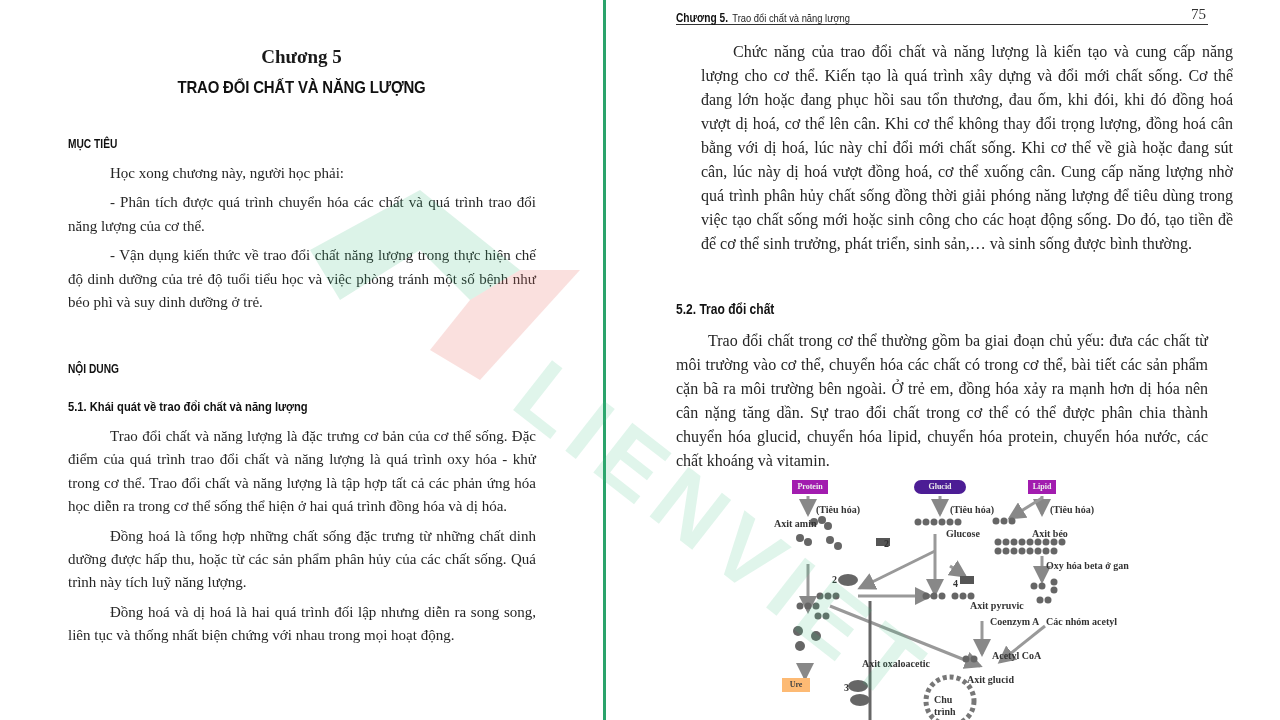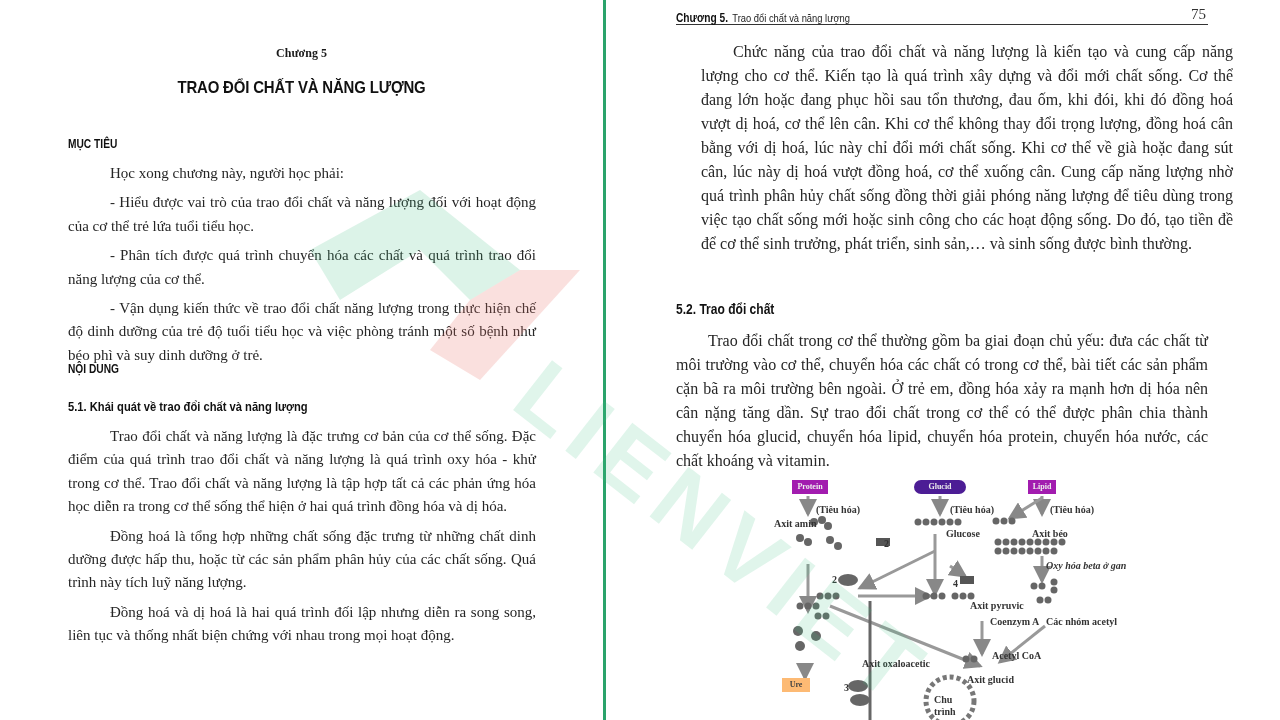--- a/index.html
+++ b/index.html
@@ -2,21 +2,21 @@
 <html><head>
 <meta charset="utf-8">
 <style>
   html, body { margin:0; padding:0; }
   body { width:1280px; height:720px; overflow:hidden; background:#ffffff; position:relative; font-family:"DejaVu Serif", serif; color:#222; }
   .page { position:absolute; top:0; height:720px; background:#fff; }
   .page-left { left:0; width:603px; }
   .page-right { left:606px; width:674px; }
   .divider { position:absolute; left:603px; top:0; width:3px; height:720px; background:#2aa36b; }
 
-  .chapter-label { position:absolute; left:0; width:603px; top:46px; text-align:center; font-family:"Liberation Serif", serif; font-weight:bold; font-size:12px; color:#1a1a1a; }
+  .chapter-label { position:absolute; left:0; width:603px; top:46px; text-align:center; font-family:"Liberation Serif", serif; font-weight:bold; font-size:19px; color:#1a1a1a; }
   .chapter-title { position:absolute; left:0; width:603px; top:78px; text-align:center; font-family:"Liberation Sans", sans-serif; font-weight:bold; font-size:17px; letter-spacing:-0.2px; color:#111; transform:scaleX(0.88); }
   .heading-small { position:absolute; font-family:"Liberation Sans", sans-serif; font-weight:bold; font-size:12px; color:#111; transform-origin:left; transform:scaleX(0.85); }
   .heading-sec { position:absolute; font-family:"Liberation Sans", sans-serif; font-weight:bold; font-size:13px; color:#111; transform-origin:left; transform:scaleX(0.86); }
 
   .text { position:absolute; font-family:"Liberation Serif", serif; font-size:15px; line-height:23.4px; color:#262626; text-align:justify; }
   .text p { margin:0; text-indent:42px; }
   .text p + p { margin-top:6px; }
   .left-text { left:68px; width:468px; }
   .right-text { left:676px; width:532px; font-size:16px; line-height:24px; }
   .right-text p { text-indent:32px; }
@@ -38,21 +38,20 @@
 <body>
 
 <div class="page page-left">
   <div class="chapter-label">Chương 5</div>
   <div class="chapter-title">TRAO ĐỔI CHẤT VÀ NĂNG LƯỢNG</div>
 
   <div class="heading-small" style="left:68px; top:137px;">MỤC TIÊU</div>
 
   <div class="text left-text" style="top:162px;">
     <p>Học xong chương này, người học phải:</p>
-    <p>- Hiểu được vai trò của trao đổi chất và năng lượng đối với hoạt động của cơ thể trẻ lứa tuổi tiểu học.</p>
     <p>- Phân tích được quá trình chuyển hóa các chất và quá trình trao đổi năng lượng của cơ thể.</p>
     <p>- Vận dụng kiến thức về trao đổi chất năng lượng trong thực hiện chế độ dinh dưỡng của trẻ độ tuổi tiểu học và việc phòng tránh một số bệnh như béo phì và suy dinh dưỡng ở trẻ.</p>
   </div>
 
   <div class="heading-small" style="left:68px; top:362px;">NỘI DUNG</div>
   <div class="heading-sec" style="left:68px; top:399px;">5.1. Khái quát về trao đổi chất và năng lượng</div>
 
   <div class="text left-text" style="top:425px;">
     <p>Trao đổi chất và năng lượng là đặc trưng cơ bản của cơ thể sống. Đặc điểm của quá trình trao đổi chất và năng lượng là quá trình oxy hóa - khử trong cơ thể. Trao đổi chất và năng lượng là tập hợp tất cả các phản ứng hóa học diễn ra trong cơ thể sống thể hiện ở hai quá trình đồng hóa và dị hóa.</p>
     <p>Đồng hoá là tổng hợp những chất sống đặc trưng từ những chất dinh dưỡng được hấp thu, hoặc từ các sản phẩm phân hủy của các chất sống. Quá trình này tích luỹ năng lượng.</p>
@@ -180,21 +179,21 @@
   <div class="dbox" style="left:144px; top:4px; width:52px; background:#4c1d95;border-radius:7px;">Glucid</div>
   <div class="dbox" style="left:258px; top:4px; width:28px;">Lipid</div>
   <div class="dbox" style="left:12px; top:202px; width:28px; background:#fdba74; color:#444;">Ure</div>
 
   <div class="dlabel" style="left:46px; top:28px;">(Tiêu hóa)</div>
   <div class="dlabel" style="left:180px; top:28px;">(Tiêu hóa)</div>
   <div class="dlabel" style="left:280px; top:28px;">(Tiêu hóa)</div>
   <div class="dlabel" style="left:4px; top:42px;">Axit amin</div>
   <div class="dlabel" style="left:176px; top:52px;">Glucose</div>
   <div class="dlabel" style="left:262px; top:52px;">Axit béo</div>
-  <div class="dlabel" style="left:276px; top:84px;font-style:italic;">Oxy hóa beta ở gan</div>
+  <div class="dlabel" style="left:276px; top:84px;">Oxy hóa beta ở gan</div>
   <div class="dlabel" style="left:200px; top:124px;">Axit pyruvic</div>
   <div class="dlabel" style="left:220px; top:140px;">Coenzym A</div>
   <div class="dlabel" style="left:276px; top:140px;">Các nhóm acetyl</div>
   <div class="dlabel" style="left:222px; top:174px;">Acetyl CoA</div>
   <div class="dlabel" style="left:92px; top:182px;">Axit oxaloacetic</div>
   <div class="dlabel" style="left:197px; top:198px;">Axit glucid</div>
   <div class="dlabel" style="left:164px; top:218px; width:32px; white-space:normal; text-align:left; line-height:12px;">Chu trình Krebs</div>
   <div class="dlabel" style="left:114px; top:62px;">2</div>
   <div class="dlabel" style="left:62px; top:98px;">2</div>
   <div class="dlabel" style="left:183px; top:102px;">4</div>

